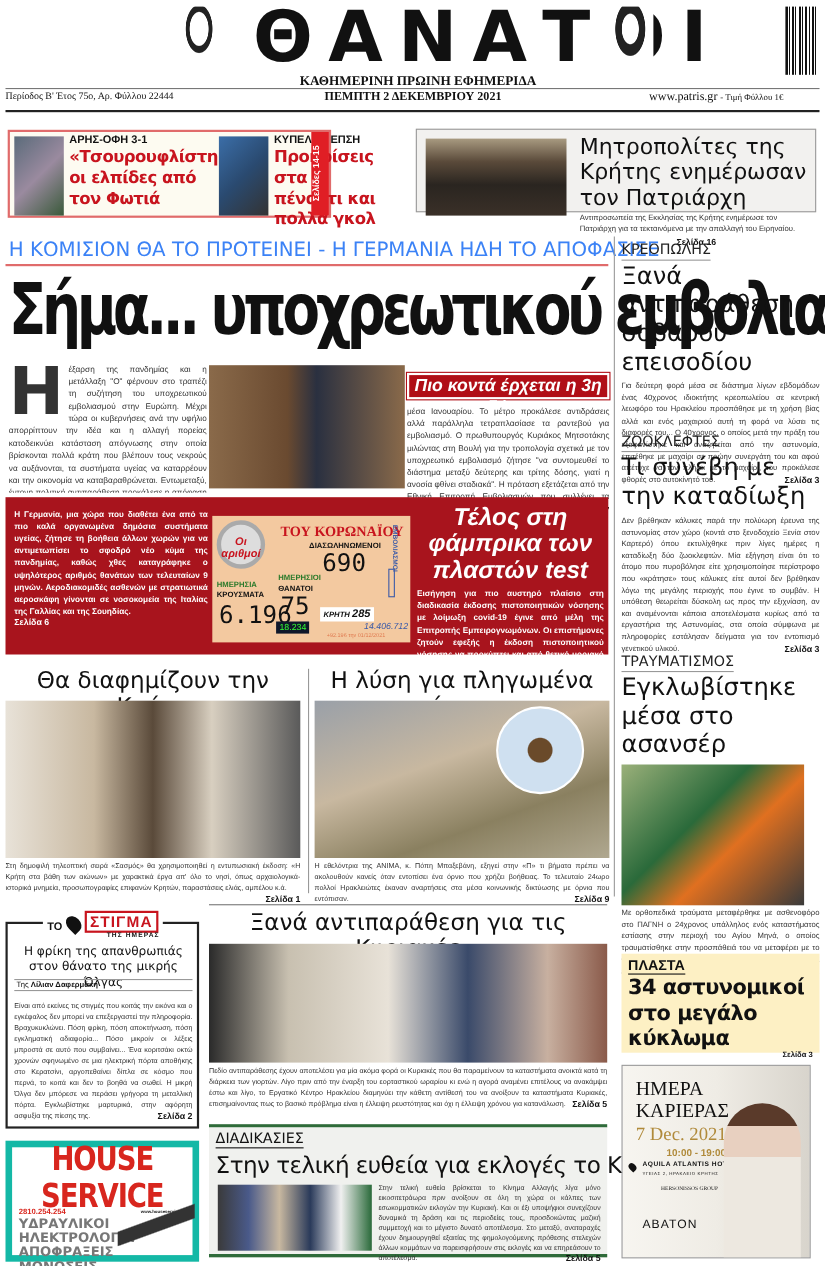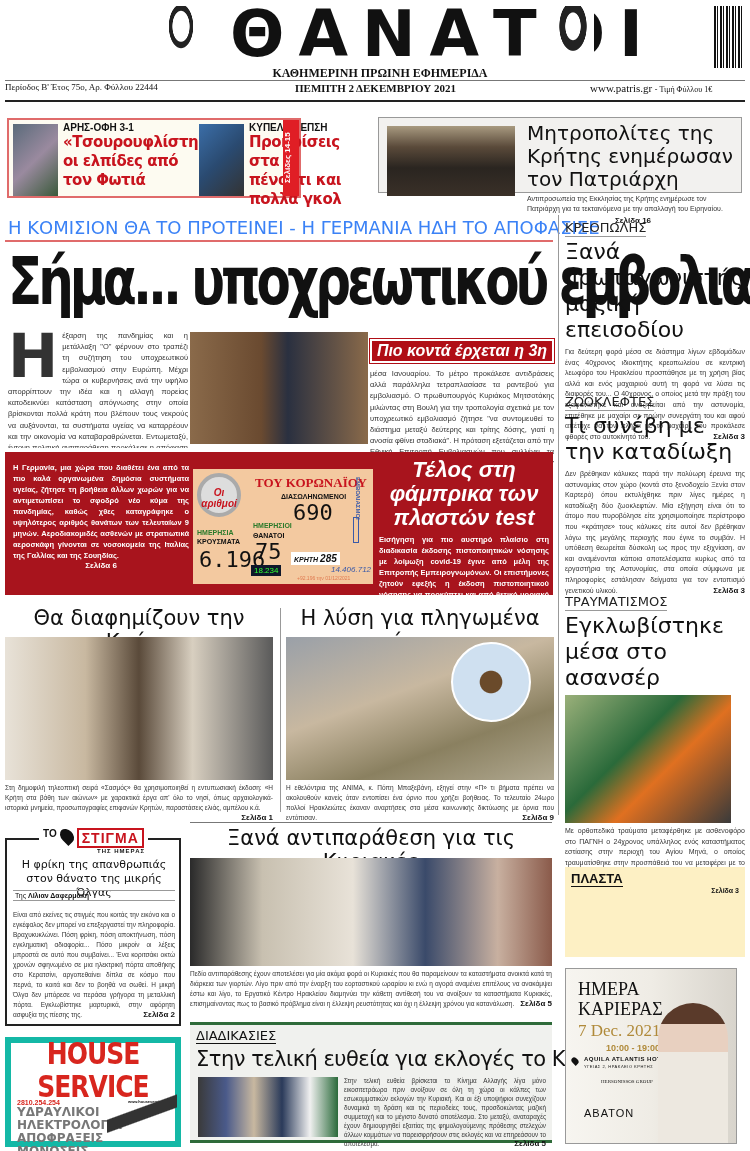--- a/index.html
+++ b/index.html
@@ -89,21 +89,21 @@
 <div class="abs pm-photo photo"></div>
 <div class="abs red-banner">Πιο κοντά έρχεται η 3η δόση</div>
 <div class="abs body-text" style="left:370px;top:368px;width:184px">
   <span>μέσα Ιανουαρίου. Το μέτρο προκάλεσε αντιδράσεις αλλά παράλληλα τετραπλασίασε τα ραντεβού για εμβολιασμό. Ο πρωθυπουργός Κυριάκος Μητσοτάκης μιλώντας στη Βουλή για την τροπολογία σχετικά με τον υποχρεωτικό εμβολιασμό ζήτησε "να συντομευθεί το διάστημα μεταξύ δεύτερης και τρίτης δόσης, γιατί η ανοσία φθίνει σταδιακά". Η πρόταση εξετάζεται από την Εθνική Επιτροπή Εμβολιασμών που συλλέγει τα επιστημονικά δεδομένα.</span>
   <span class="pageref">Σελίδες 6 και 7</span>
 </div>
 
 <div class="abs covid-block">
   <div style="position:absolute;left:8px;top:6px;width:176px">
     <div class="covid-text" style="margin-top:4px">Η Γερμανία, μια χώρα που διαθέτει ένα από τα πιο καλά οργανωμένα δημόσια συστήματα υγείας, ζήτησε τη βοήθεια άλλων χωρών για να αντιμετωπίσει το σφοδρό νέο κύμα της πανδημίας, καθώς χθες καταγράφηκε ο υψηλότερος αριθμός θανάτων των τελευταίων 9 μηνών. Αεροδιακομιδές ασθενών με στρατιωτικά αεροσκάφη γίνονται σε νοσοκομεία της Ιταλίας της Γαλλίας και της Σουηδίας.</div>
-    <div style="text-align:center;font-size:8px;color:#fff;font-weight:bold">Σελίδα 6</div>
+    <div style="text-align:left;font-size:8px;color:#fff;font-weight:bold">Σελίδα 6</div>
   </div>
   <div class="covid-graphic">
     <div style="position:absolute;left:4px;top:4px;width:44px;height:44px;border-radius:50%;border:4px solid #aaa;background:#ddd;color:#c8141e;font-style:italic;font-weight:bold;font-size:10px;text-align:center;padding-top:10px;line-height:11px">Οι αριθμοί</div>
     <div style="position:absolute;left:62px;top:6px;color:#c8141e;font-family:'Liberation Serif',serif;font-weight:bold;font-size:13px">ΤΟΥ ΚΟΡΩΝΑΪΟΥ</div>
     <div style="position:absolute;left:88px;top:24px;font-size:7px;font-weight:bold">ΔΙΑΣΩΛΗΝΩΜΕΝΟΙ</div>
     <div style="position:absolute;left:100px;top:31px;font-size:22px;font-family:'DejaVu Sans Mono',monospace">690</div>
     <div style="position:absolute;left:4px;top:60px;font-size:7px;font-weight:bold;color:#2a7a2a">ΗΜΕΡΗΣΙΑ</div>
     <div style="position:absolute;left:4px;top:69px;font-size:7px;font-weight:bold">ΚΡΟΥΣΜΑΤΑ</div>
     <div style="position:absolute;left:6px;top:78px;font-size:22px;font-family:'DejaVu Sans Mono',monospace">6.196</div>
     <div style="position:absolute;left:60px;top:53px;font-size:7px;font-weight:bold;color:#2a7a2a">ΗΜΕΡΗΣΙΟΙ</div>
@@ -119,53 +119,54 @@
   <div style="position:absolute;left:374px;top:6px;width:170px">
     <div class="covid-head" style="text-align:center">Τέλος στη φάμπρικα των πλαστών test</div>
     <div class="covid-text" style="margin-top:4px">Εισήγηση για πιο αυστηρό πλαίσιο στη διαδικασία έκδοσης πιστοποιητικών νόσησης με λοίμωξη covid-19 έγινε από μέλη της Επιτροπής Εμπειρογνωμόνων. Οι επιστήμονες ζητούν εφεξής η έκδοση πιστοποιητικού νόσησης να προκύπτει και από θετικό μοριακό έλεγχο (PCR), όχι μόνο από θετικό rapid test όπως γινόταν μέχρι τώρα.</div>
     <div style="text-align:right;font-size:8px;color:#fff;font-weight:bold;margin-top:4px">Σελίδα 7</div>
   </div>
 </div>
 
 <div class="abs vdivider" style="top:215px;height:600px"></div>
 <div class="abs side-col" style="top:218px">
   <div class="side-kicker">ΚΡΕΟΠΩΛΗΣ</div>
-  <div class="side-head">Ξανά πρωταγωνιστής μαζική επεισοδίου</div>
+  <div class="side-head">Ξανά αντιπαράθεση σοβαρού επεισοδίου</div>
   <div class="body-text" style="margin-top:4px;font-size:7px;line-height:10.6px"><span>Για δεύτερη φορά μέσα σε διάστημα λίγων εβδομάδων ένας 40χρονος ιδιοκτήτης κρεοπωλείου σε κεντρική λεωφόρο του Ηρακλείου προσπάθησε με τη χρήση βίας αλλά και ενός μαχαιριού αυτή τη φορά να λύσει τις διαφορές του... Ο 40χρονος, ο οποίος μετά την πράξη του εξαφανίστηκε και αναζητείται από την αστυνομία, επιτέθηκε με μαχαίρι σε πρώην συνεργάτη του και αφού απέτυχε να τον πλήξει με το μαχαίρι, του προκάλεσε φθορές στο αυτοκίνητό του.</span> <span class="pageref">Σελίδα 3</span></div>
 </div>
 <div class="abs side-col" style="top:392px">
   <div class="side-kicker">ΖΩΟΚΛΕΦΤΕΣ</div>
   <div class="side-head">Τι συνέβη με την καταδίωξη</div>
   <div class="body-text" style="margin-top:4px;font-size:7px;line-height:10.6px"><span>Δεν βρέθηκαν κάλυκες παρά την πολύωρη έρευνα της αστυνομίας στον χώρο (κοντά στο ξενοδοχείο Ξενία στον Καρτερό) όπου εκτυλίχθηκε πριν λίγες ημέρες η καταδίωξη δύο ζωοκλεφτών. Μία εξήγηση είναι ότι το άτομο που πυροβόλησε είτε χρησιμοποίησε περίστροφο που «κράτησε» τους κάλυκες είτε αυτοί δεν βρέθηκαν λόγω της μεγάλης περιοχής που έγινε το συμβάν. Η υπόθεση θεωρείται δύσκολη ως προς την εξιχνίαση, αν και αναμένονται κάποια αποτελέσματα κυρίως από τα εργαστήρια της Αστυνομίας, στα οποία σύμφωνα με πληροφορίες εστάλησαν δείγματα για τον εντοπισμό γενετικού υλικού.</span> <span class="pageref">Σελίδα 3</span></div>
 </div>
 <div class="abs side-col" style="top:592px">
   <div class="side-kicker">ΤΡΑΥΜΑΤΙΣΜΟΣ</div>
   <div class="side-head">Εγκλωβίστηκε μέσα στο ασανσέρ</div>
   <div class="photo" style="position:relative;width:166px;height:128px;margin-top:4px;background:linear-gradient(135deg,#9ab07a,#2a6a3a 40%,#e07020 60%,#3a3a3a)"></div>
   <div class="body-text" style="margin-top:3px;font-size:7px;line-height:10.6px"><span>Με ορθοπεδικά τραύματα μεταφέρθηκε με ασθενοφόρο στο ΠΑΓΝΗ ο 24χρονος υπάλληλος ενός καταστήματος εστίασης στην περιοχή του Αγίου Μηνά, ο οποίος τραυματίσθηκε στην προσπάθειά του να μεταφέρει με το ασανσέρ έναν καταψύκτη από το υπόγειο στο ισόγειο της επιχείρησης.</span> <span class="pageref">Σελίδα 3</span></div>
 </div>
 <div class="abs plasta-box">
   <div style="padding:2px 6px">
     <div style="font-weight:bold;font-size:13px;border-bottom:1px solid #111;display:inline-block">ΠΛΑΣΤΑ</div>
+    <div style="font-size:19px;line-height:23px;font-weight:bold;font-family:'DejaVu Sans',sans-serif;letter-spacing:-0.5px">34 αστυνομικοί στο μεγάλο κύκλωμα</div>
     <div style="text-align:right;font-size:7px;font-weight:bold">Σελίδα 3</div>
   </div>
 </div>
 
 <div class="abs sec-head" style="left:5px;top:606px;width:268px">Θα διαφημίζουν την Κρήτη</div>
 <div class="abs photo" style="left:5px;top:637px;width:268px;height:143px;background:linear-gradient(90deg,#e8e2d8,#c8b8a0 30%,#5a4a3a 50%,#d8cfc0 70%,#5a5a5a)"></div>
 <div class="abs body-text" style="left:5px;top:783px;width:268px;font-size:6.5px;line-height:10px"><span>Στη δημοφιλή τηλεοπτική σειρά «Σασμός» θα χρησιμοποιηθεί η εντυπωσιακή έκδοση: «Η Κρήτη στα βάθη των αιώνων» με χαρακτικά έργα απ' όλο το νησί, όπως αρχαιολογικά-ιστορικά μνημεία, προσωπογραφίες επιφανών Κρητών, παραστάσεις ελιάς, αμπέλου κ.ά.</span> <span class="pageref">Σελίδα 1</span></div>
 <div class="abs vdivider" style="left:280px;top:608px;height:204px"></div>
 
 <div class="abs sec-head" style="left:286px;top:606px;width:268px">Η λύση για πληγωμένα όρνια</div>
 <div class="abs photo" style="left:286px;top:637px;width:268px;height:143px;background:linear-gradient(160deg,#9aa0a8,#c8b8a0 40%,#8a8060 70%,#b0a890)"></div>
 <div class="abs" style="left:451px;top:642px;width:80px;height:80px;border-radius:50%;background:radial-gradient(circle,#6a4a2a 0 20%,#cfe0f0 22%);border:2px solid #fff"></div>
 <div class="abs body-text" style="left:286px;top:783px;width:268px;font-size:6.5px;line-height:10px"><span>Η εθελόντρια της ANIMA, κ. Πόπη Μπαξεβάνη, εξηγεί στην «Π» τι βήματα πρέπει να ακολουθούν κανείς όταν εντοπίσει ένα όρνιο που χρήζει βοήθειας. Το τελευταίο 24ωρο πολλοί Ηρακλειώτες έκαναν αναρτήσεις στα μέσα κοινωνικής δικτύωσης με όρνια που εντόπισαν.</span> <span class="pageref">Σελίδα 9</span></div>
 
 <div class="abs stigma-box">
-  <div style="position:absolute;left:32px;top:-12px;background:#fff;padding:0 4px;display:flex;align-items:flex-start;gap:4px">
+  <div style="position:absolute;left:32px;top:-12px;background:#fff;padding:0 4px;display:flex;align-items:flex-end;gap:4px">
     <span style="font-weight:bold;font-size:10px">ΤΟ</span>
     <span style="display:inline-block;width:12px;height:16px;background:#111;border-radius:50% 50% 50% 0;transform:rotate(-45deg)"></span>
     <span style="border:2px solid #c8141e;color:#c8141e;font-weight:bold;font-size:14px;padding:0 3px;letter-spacing:1px">ΣΤΙΓΜΑ</span>
   </div>
   <div style="position:absolute;left:90px;top:8px;font-size:6px;letter-spacing:1px;font-weight:bold">ΤΗΣ ΗΜΕΡΑΣ</div>
   <div style="position:absolute;left:4px;top:18px;width:166px;text-align:center;font-size:11px;line-height:14px;font-family:'DejaVu Sans',sans-serif">Η φρίκη της απανθρωπιάς στον θάνατο της μικρής Όλγας</div>
   <div style="position:absolute;left:6px;top:50px;width:162px;border-top:1px solid #999;border-bottom:1px solid #999;padding:1px 2px;font-size:7px"><span>Της</span> <b>Λίλιαν Δαφερμάκη</b></div>
   <div class="body-text" style="position:absolute;left:6px;top:70px;width:162px;font-size:6.5px;line-height:10px"><span>Είναι από εκείνες τις στιγμές που κοιτάς την εικόνα και ο εγκέφαλος δεν μπορεί να επεξεργαστεί την πληροφορία. Βραχυκυκλώνει. Πόση φρίκη, πόση αποκτήνωση, πόση εγκληματική αδιαφορία... Πόσο μικροίν οι λέξεις μπροστά σε αυτό που συμβαίνει... Ένα κοριτσάκι οκτώ χρονών σφηνωμένο σε μια ηλεκτρική πόρτα αποθήκης στο Κερατσίνι, αργοπεθαίνει δίπλα σε κόσμο που περνά, το κοιτά και δεν το βοηθά να σωθεί. Η μικρή Όλγα δεν μπόρεσε να περάσει γρήγορα τη μεταλλική πόρτα. Εγκλωβίστηκε μαρτυρικά, στην αφόρητη ασφυξία της πίεσης της.</span> <span class="pageref">Σελίδα 2</span></div>
 </div>
 

